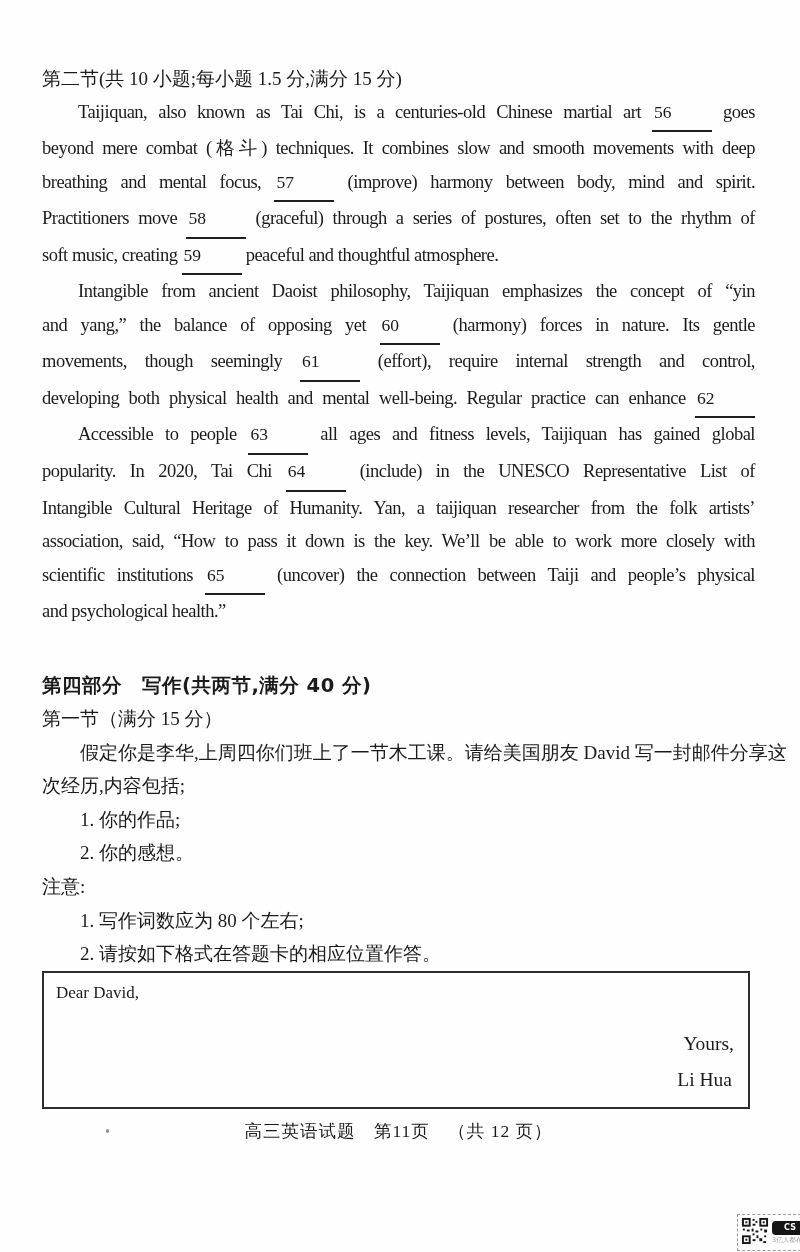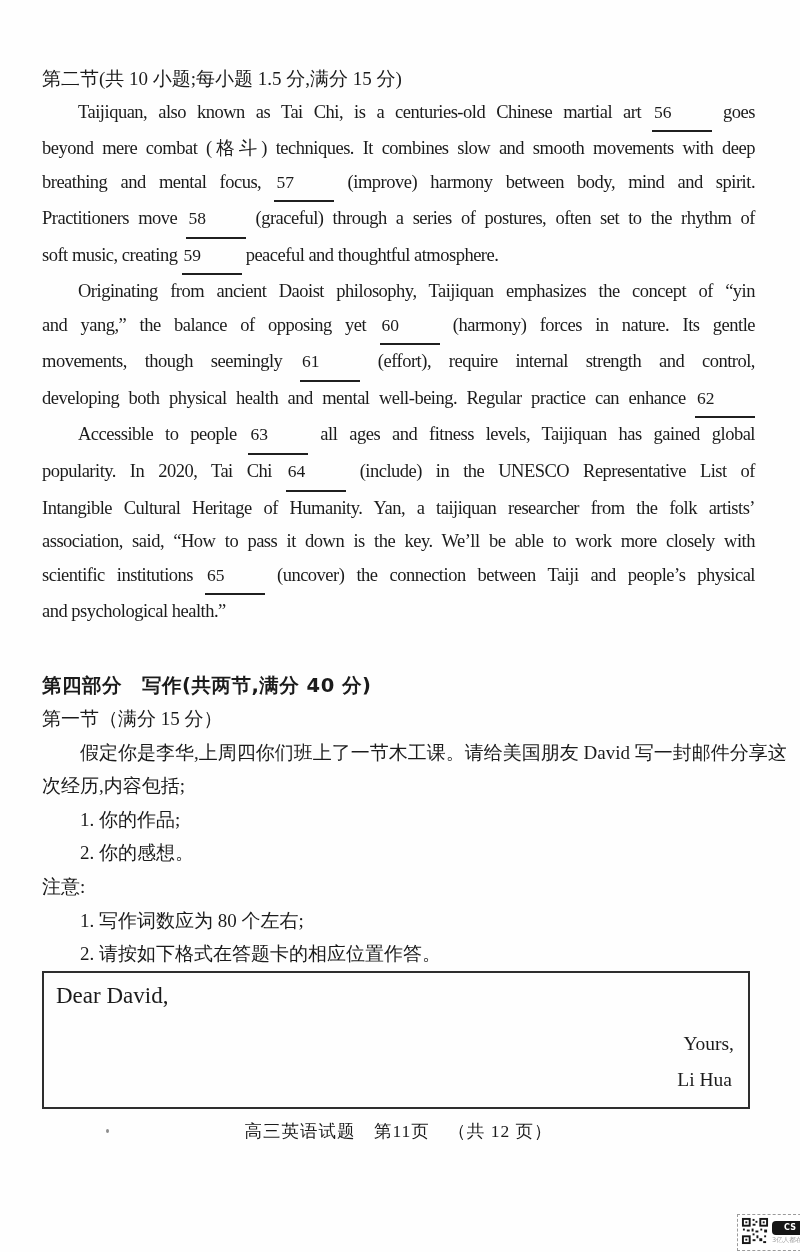--- a/index.html
+++ b/index.html
@@ -24,21 +24,21 @@
   .blank{
     display:inline-block; min-width:56px; text-align:center;
     border-bottom:2px solid #1f1f1f; padding:0 2px 1px 2px;
     font-size:17.5px; letter-spacing:0;
   }
   
   .letter-box{
     position:relative; margin-top:0; height:134px; width:704px;
     border:2px solid #2e2e2e; background:#fefefe;
   }
-  .lb-greeting{position:absolute; left:12px; top:10px; font-size:23px;}
+  .lb-greeting{position:absolute; left:12px; top:10px; font-size:17px;}
   .lb-closing{position:absolute; right:14px; top:60px; font-size:19.5px;text-align:center;}
   .lb-signature{position:absolute; right:16px; top:96px; font-size:19.5px;}
   .footer{
     margin-top:10px; text-align:center; font-size:17.5px; letter-spacing:1px;
     font-family:"Liberation Serif","DejaVu Serif",serif;
   }
   .speck{position:absolute; left:106px; top:1129px; width:3px; height:4px;
     background:#8d8d8d; border-radius:50%;}
   
   .watermark{
@@ -64,21 +64,21 @@
 
     <div class="line cn">第二节(共 10 小题;每小题 1.5 分,满分 15 分)</div>
 
 
     <div id="passage">
         <div class="line en indent">Taijiquan, also known as Tai Chi, is a centuries-old Chinese martial art <span class="blank">56</span> goes</div>
         <div class="line en">beyond mere combat (格斗) techniques. It combines slow and smooth movements with deep</div>
         <div class="line en">breathing and mental focus, <span class="blank">57</span> (improve) harmony between body, mind and spirit.</div>
         <div class="line en">Practitioners move <span class="blank">58</span> (graceful) through a series of postures, often set to the rhythm of</div>
         <div class="line en last">soft music, creating <span class="blank">59</span> peaceful and thoughtful atmosphere.</div>
-        <div class="line en indent">Originating from ancient Daoist philosophy, Taijiquan emphasizes the concept of “yin</div>
+        <div class="line en indent">Intangible from ancient Daoist philosophy, Taijiquan emphasizes the concept of “yin</div>
         <div class="line en">and yang,” the balance of opposing yet <span class="blank">60</span> (harmony) forces in nature. Its gentle</div>
         <div class="line en">movements, though seemingly <span class="blank">61</span> (effort), require internal strength and control,</div>
         <div class="line en">developing both physical health and mental well-being. Regular practice can enhance <span class="blank">62</span></div>
         <div class="line en indent">Accessible to people <span class="blank">63</span> all ages and fitness levels, Taijiquan has gained global</div>
         <div class="line en">popularity. In 2020, Tai Chi <span class="blank">64</span> (include) in the UNESCO Representative List of</div>
         <div class="line en">Intangible Cultural Heritage of Humanity. Yan, a taijiquan researcher from the folk artists’</div>
         <div class="line en">association, said, “How to pass it down is the key. We’ll be able to work more closely with</div>
         <div class="line en">scientific institutions <span class="blank">65</span> (uncover) the connection between Taiji and people’s physical</div>
         <div class="line en last">and psychological health.”</div>
       </div>

